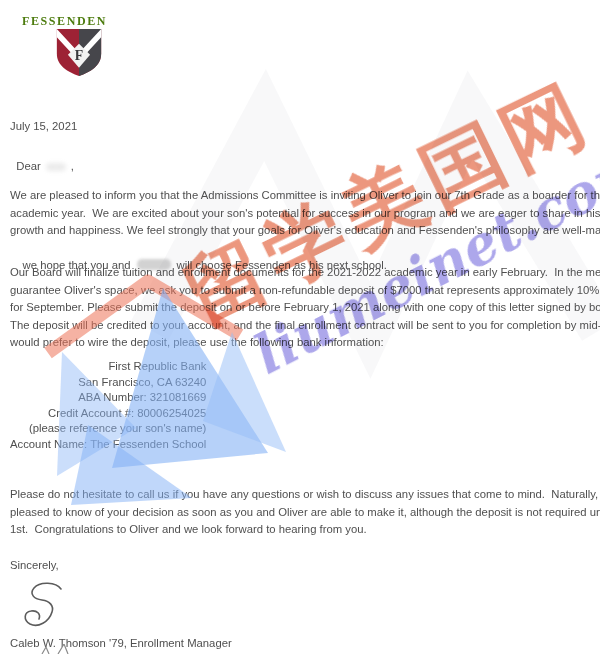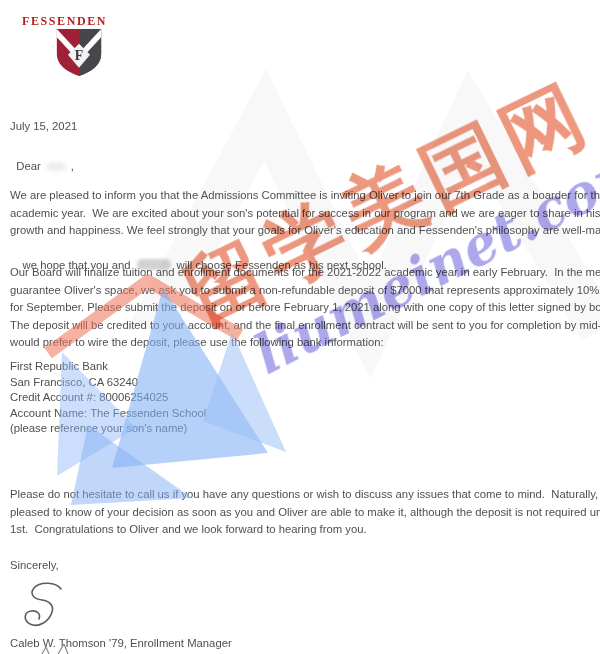--- a/index.html
+++ b/index.html
@@ -3,26 +3,26 @@
 <meta charset="utf-8">
 <style>
   html,body{margin:0;padding:0;}
   body{
     width:600px;height:654px;position:relative;overflow:hidden;
     background:#ffffff;color:#4f4f4f;
     font-family:"Liberation Sans", sans-serif;
   }
   .abs{position:absolute;}
   .line{white-space:pre;font-size:11.3px;line-height:17.6px;height:17.6px;}
-  .bankline{white-space:pre;font-size:11.3px;line-height:15.6px;height:15.6px;}
+  .bankline{white-space:pre;font-size:11.3px;line-height:15.6px;height:15.6px;text-align:right;}
   .txtblock{left:10px;}
   
   .brandword{
     left:22px;top:14px;font-family:"Liberation Serif", serif;
-    font-size:12px;font-weight:700;letter-spacing:1.6px;color:#b91c1c;
+    font-size:12px;font-weight:700;letter-spacing:1.6px;color:#4d7c0f;
   }
   
   .redact{
     display:inline-block;width:34px;height:11px;background:#c7c7c7;
     border-radius:5px;filter:blur(1.5px);opacity:.8;vertical-align:-1px;margin:0 6px;
   }
   .redact.light{width:20px;height:8px;opacity:.35;filter:blur(2px);margin:0 5px;}
   
   .wm{pointer-events:none;}
   .wm-cn{
@@ -71,23 +71,24 @@
   <div class="line">Our Board will finalize tuition and enrollment documents for the 2021-2022 academic year in early February.  In the meantime, to</div>
   <div class="line">guarantee Oliver's space, we ask you to submit a non-refundable deposit of $7000 that represents approximately 10% of the tuition</div>
   <div class="line">for September. Please submit the deposit on or before February 1, 2021 along with one copy of this letter signed by both parents.</div>
   <div class="line">The deposit will be credited to your account, and the final enrollment contract will be sent to you for completion by mid-March. If you</div>
   <div class="line">would prefer to wire the deposit, please use the following bank information:</div>
 </div>
 
 <div class="abs txtblock" style="top:359px">
   <div class="bankline">First Republic Bank</div>
   <div class="bankline">San Francisco, CA 63240</div>
+  <div class="bankline">ABA Number: 321081669</div>
   <div class="bankline">Credit Account #: 80006254025</div>
+  <div class="bankline">(please reference your son's name)</div>
   <div class="bankline">Account Name: The Fessenden School</div>
-  <div class="bankline">(please reference your son's name)</div>
 </div>
 
 <div class="abs txtblock" style="top:486px">
   <div class="line">Please do not hesitate to call us if you have any questions or wish to discuss any issues that come to mind.  Naturally, we would be</div>
   <div class="line">pleased to know of your decision as soon as you and Oliver are able to make it, although the deposit is not required until February</div>
   <div class="line">1st.  Congratulations to Oliver and we look forward to hearing from you.</div>
 </div>
 
 <div class="abs line txtblock" style="top:557px">Sincerely,</div>
 

